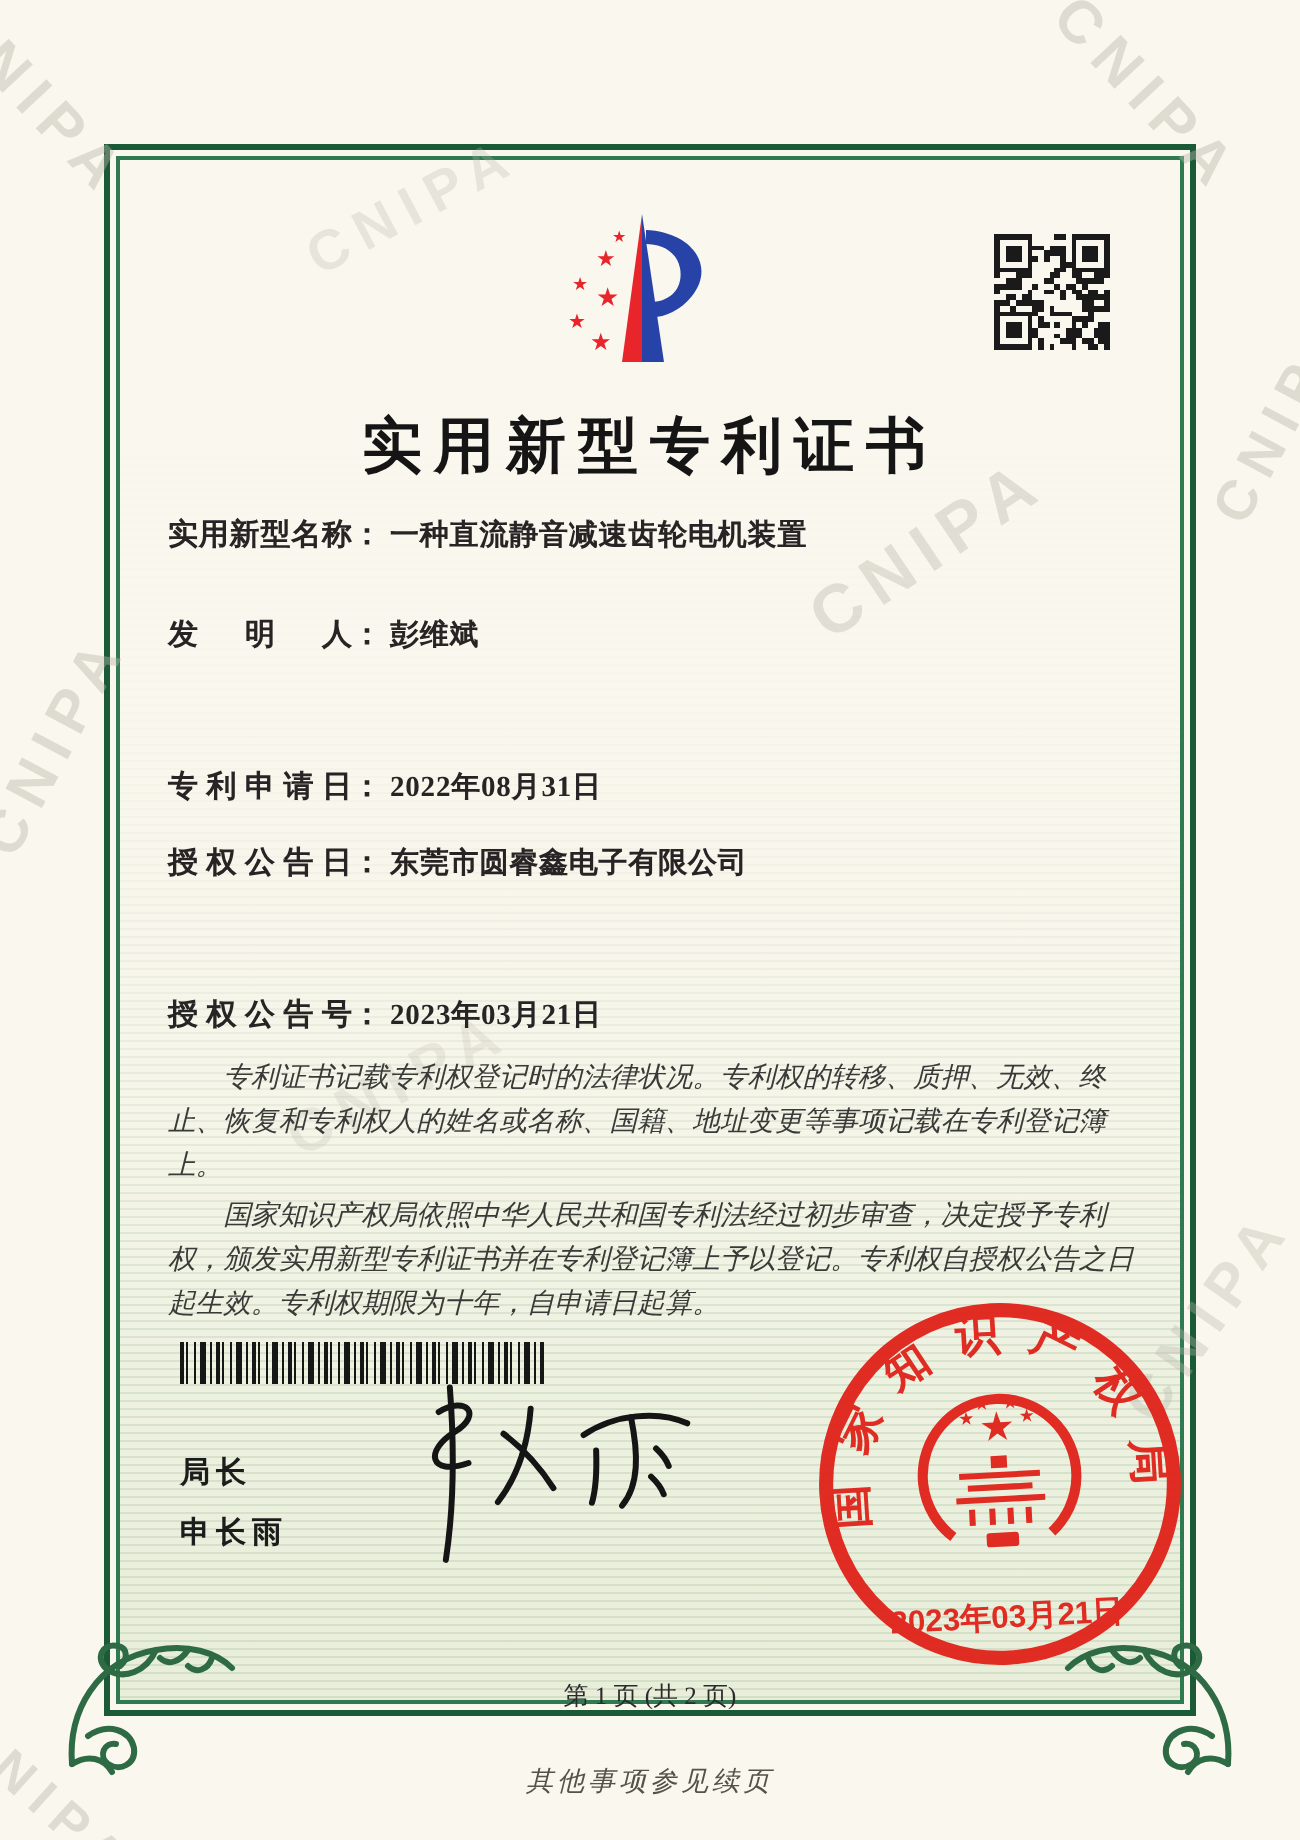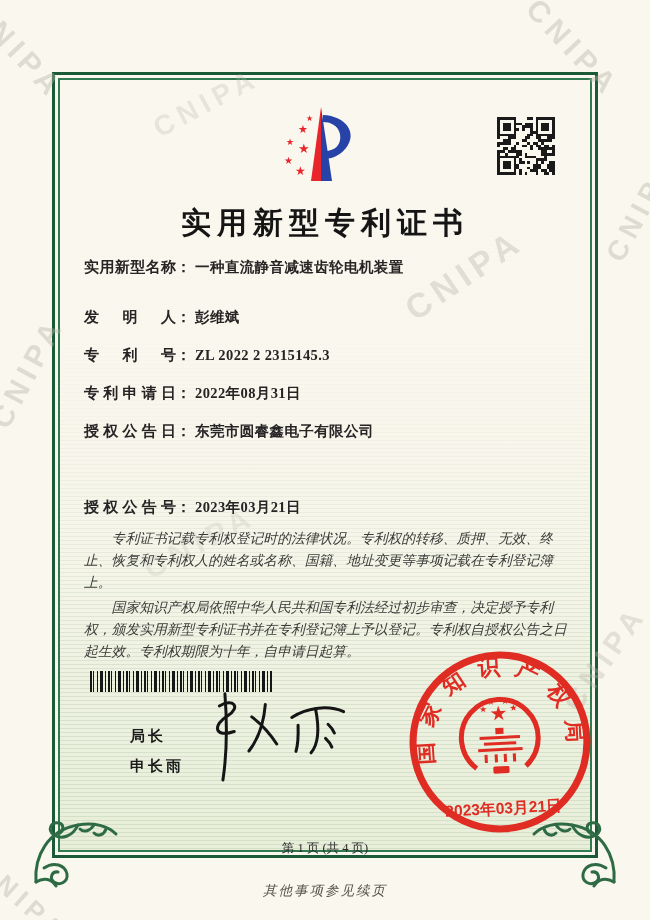--- a/index.html
+++ b/index.html
@@ -48,21 +48,21 @@
     color:#3a3a38;font-style:italic;}
   .paras p{margin:0 0 3px 0;text-indent:2em;}
   
   .barcode{left:90px;top:671px;width:182px;height:21px;
     background:repeating-linear-gradient(90deg,#161616 0 2px,transparent 2px 3px,
       #161616 3px 4px,transparent 4px 7px,#161616 7px 8px,transparent 8px 10px,
       #161616 10px 13px,transparent 13px 15px,#161616 15px 16px,transparent 16px 18px);}
   .seal{left:407px;top:649px;width:186px;height:186px;transform:rotate(-3deg);opacity:.96;}
   .signature{left:190px;top:688px;width:175px;height:100px;transform:rotate(-2deg);}
   .signer{left:90px;font-family:"Liberation Sans","DejaVu Sans",sans-serif;
-    font-size:15px;font-weight:600;letter-spacing:3px;color:#1c1c1c;margin-left:40px;}
+    font-size:15px;font-weight:600;letter-spacing:3px;color:#1c1c1c;}
   .page-indicator{left:52px;top:840px;width:546px;text-align:center;font-size:12.5px;color:#2b2b2b;}
   .continuation{left:0;top:882px;width:650px;text-align:center;font-size:13.5px;
     letter-spacing:2px;color:#55524a;font-style:italic;}
   .ornament{width:92px;height:72px;}
   .orn-left{left:28px;top:816px;}
   .orn-right{left:530px;top:816px;transform:scaleX(-1);}
 </style>
 </head>
 <body>
 
@@ -339,23 +339,20 @@
     </div>
 
   <div class="abs title">实用新型专利证书</div>
 
   <div class="abs field-row" style="top:258px">
     <span class="flabel">实用新型名称</span><span class="colon">：</span><span class="fvalue">一种直流静音减速齿轮电机装置</span>
   </div>
   <div class="abs field-row" style="top:308px">
     <span class="flabel">发明人</span><span class="colon">：</span><span class="fvalue">彭维斌</span>
   </div>
-  <div class="abs field-row" style="top:346px">
-    <span class="flabel">专利号</span><span class="colon">：</span><span class="fvalue">ZL 2022 2 2315145.3</span>
-  </div>
   <div class="abs field-row" style="top:384px">
     <span class="flabel">专利申请日</span><span class="colon">：</span><span class="fvalue">2022年08月31日</span>
   </div>
   <div class="abs field-row" style="top:422px">
     <span class="flabel">授权公告日</span><span class="colon">：</span><span class="fvalue">东莞市圆睿鑫电子有限公司</span>
   </div>
   <div class="abs field-row" style="top:498px;width:484px">
     <span><span class="flabel">授权公告号</span><span class="colon">：</span><span class="fvalue">2023年03月21日</span></span>
   </div>
 
@@ -402,21 +399,21 @@
       <path d="M124 22 C 127 40 127 56 118 66"></path>
       <path d="M106 38 C 106 50 105 58 103 64"></path>
       <path d="M136 38 C 139 41 141 44 142 47"></path>
       <path d="M133 52 C 136 55 138 58 139 61"></path>
     </g>
   </svg>
 
   <div class="abs signer" style="top:727px">局长</div>
   <div class="abs signer" style="top:757px">申长雨</div>
 
-  <div class="abs page-indicator">第 1 页 (共 4 页)</div>
+  <div class="abs page-indicator">第 1 页 (共 2 页)</div>
   <div class="abs continuation">其他事项参见续页</div>
 
   <svg class="abs ornament orn-left" viewBox="0 0 92 72">
     <g fill="none" stroke="var(--ornament-green)" stroke-width="3" stroke-linecap="round">
       <path d="M8 66 C 6 40 20 14 50 9 C 66 6 80 10 88 18"></path>
       <path d="M50 9 C 45 20 34 24 26 19 C 19 14 23 5 31 7 C 36 8 36 14 32 17"></path>
       <path d="M16 52 C 26 45 37 49 39 58 C 40 66 32 70 26 66 C 21 62 24 55 30 56"></path>
       <path d="M8 66 C 16 61 24 63 28 70"></path>
       <path d="M66 9 C 62 15 56 17 52 13"></path>
       <path d="M78 13 C 76 19 70 21 66 17"></path>

